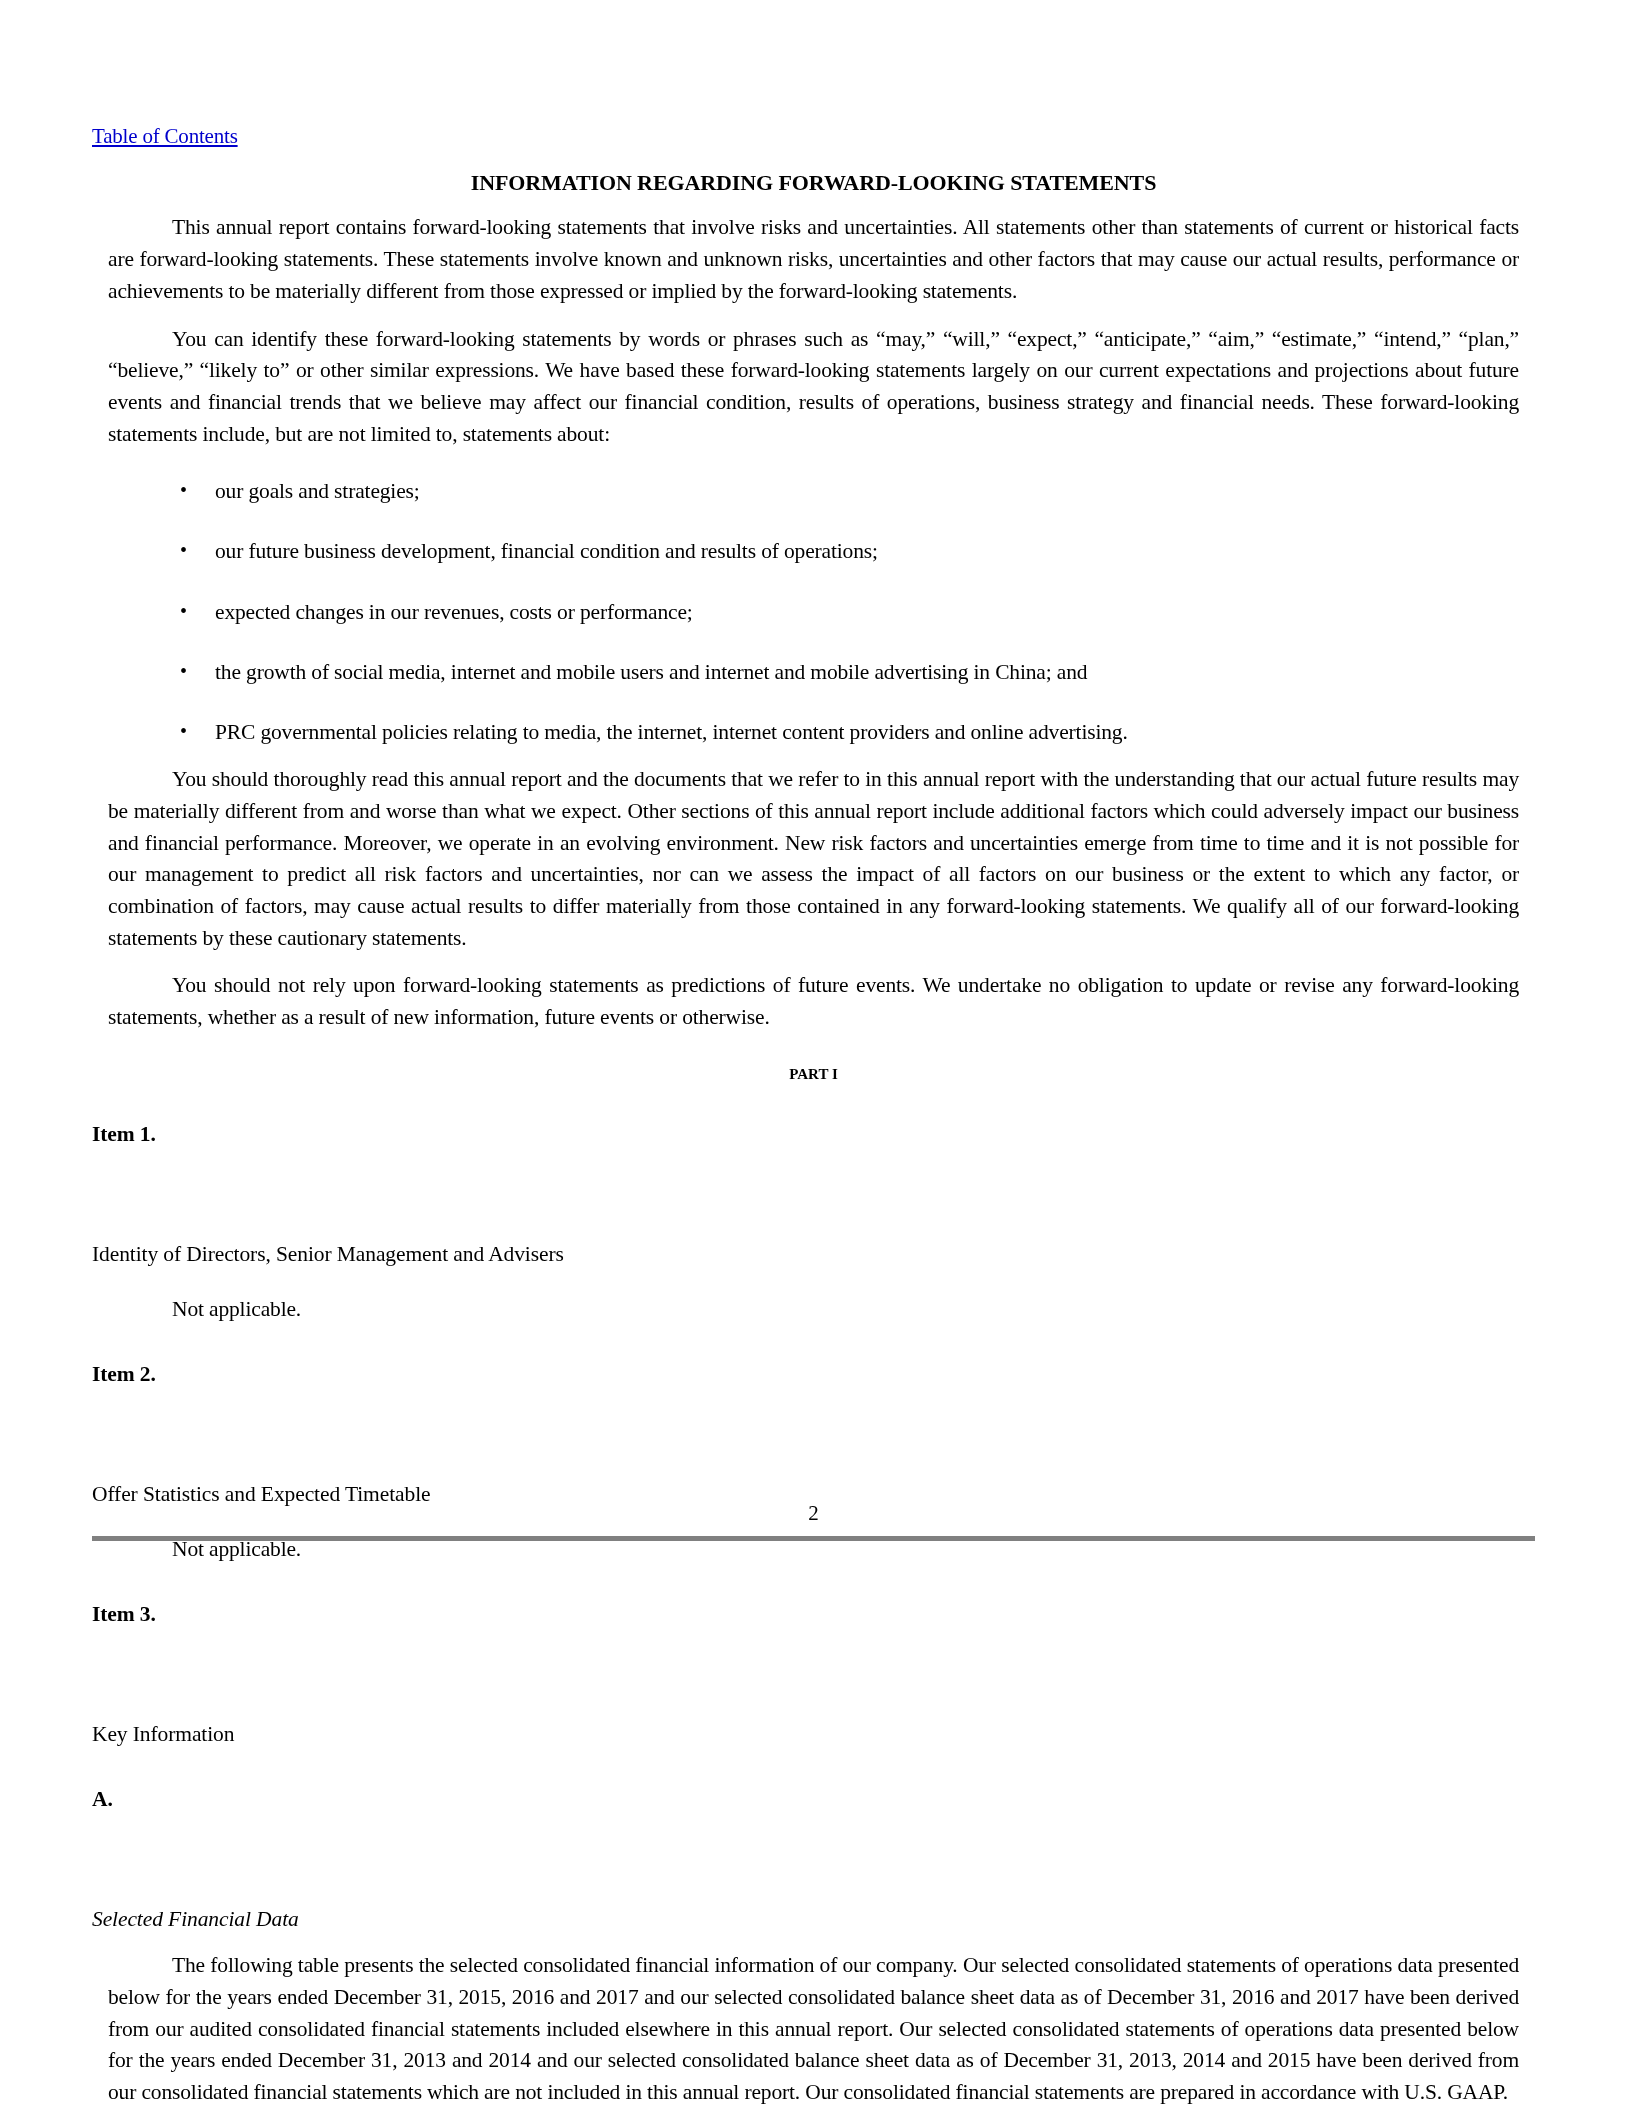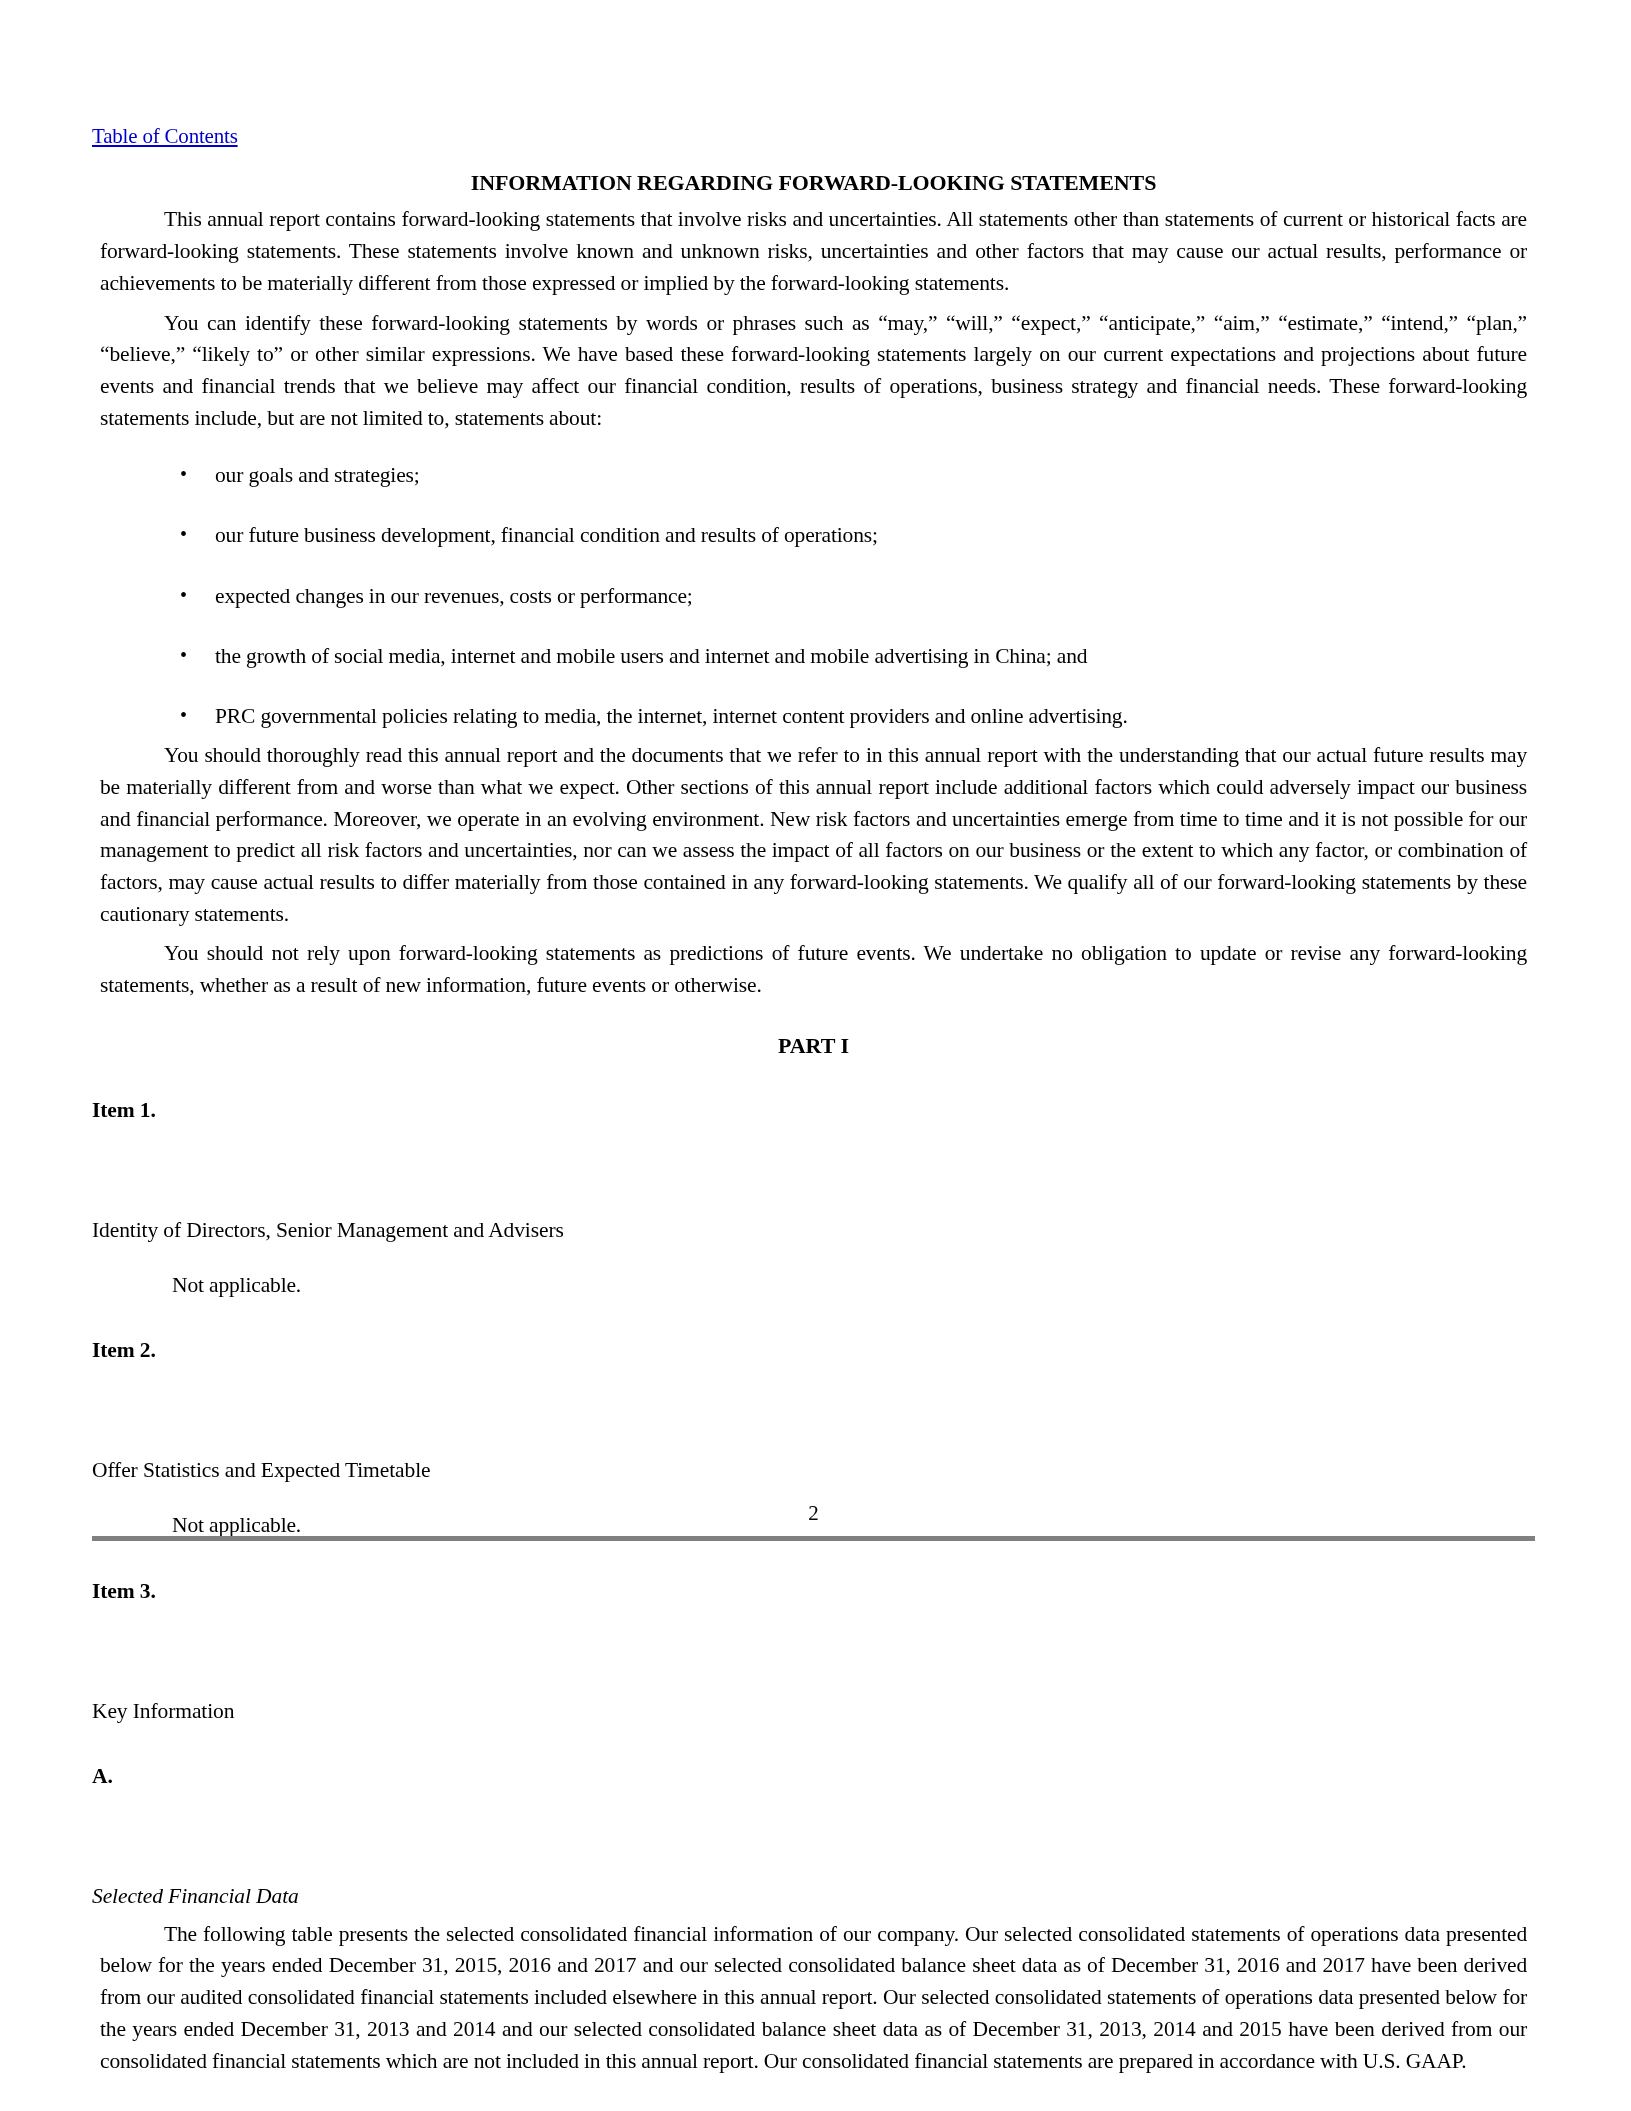--- a/index.html
+++ b/index.html
@@ -48,31 +48,31 @@
     text-align: center;
     font-weight: bold;
     font-size: 22px;
     letter-spacing: -0.1px;
     margin-top: 23px;
     line-height: 1.2;
   }
   .part-title {
     text-align: center;
     font-weight: bold;
-    font-size: 22px;
+    font-size: 15px;
     margin-top: 31px;
     line-height: 1.2;
   }
 
   
   p.body-par {
     font-size: 21.5px;
     line-height: 1.475;
     text-align: justify;
-    margin: 8px;
+    margin: 16px;
     text-indent: 64px;
     letter-spacing: -0.15px;
   }
   .par-gap-1 { margin-top: 27px; }
   .par-gap-2 { margin-top: 30px; }
   .par-gap-3 { margin-top: 30px; }
   .par-gap-4 { margin-top: 30px; }
   .par-gap-5 { margin-top: 33px; }
 
   

